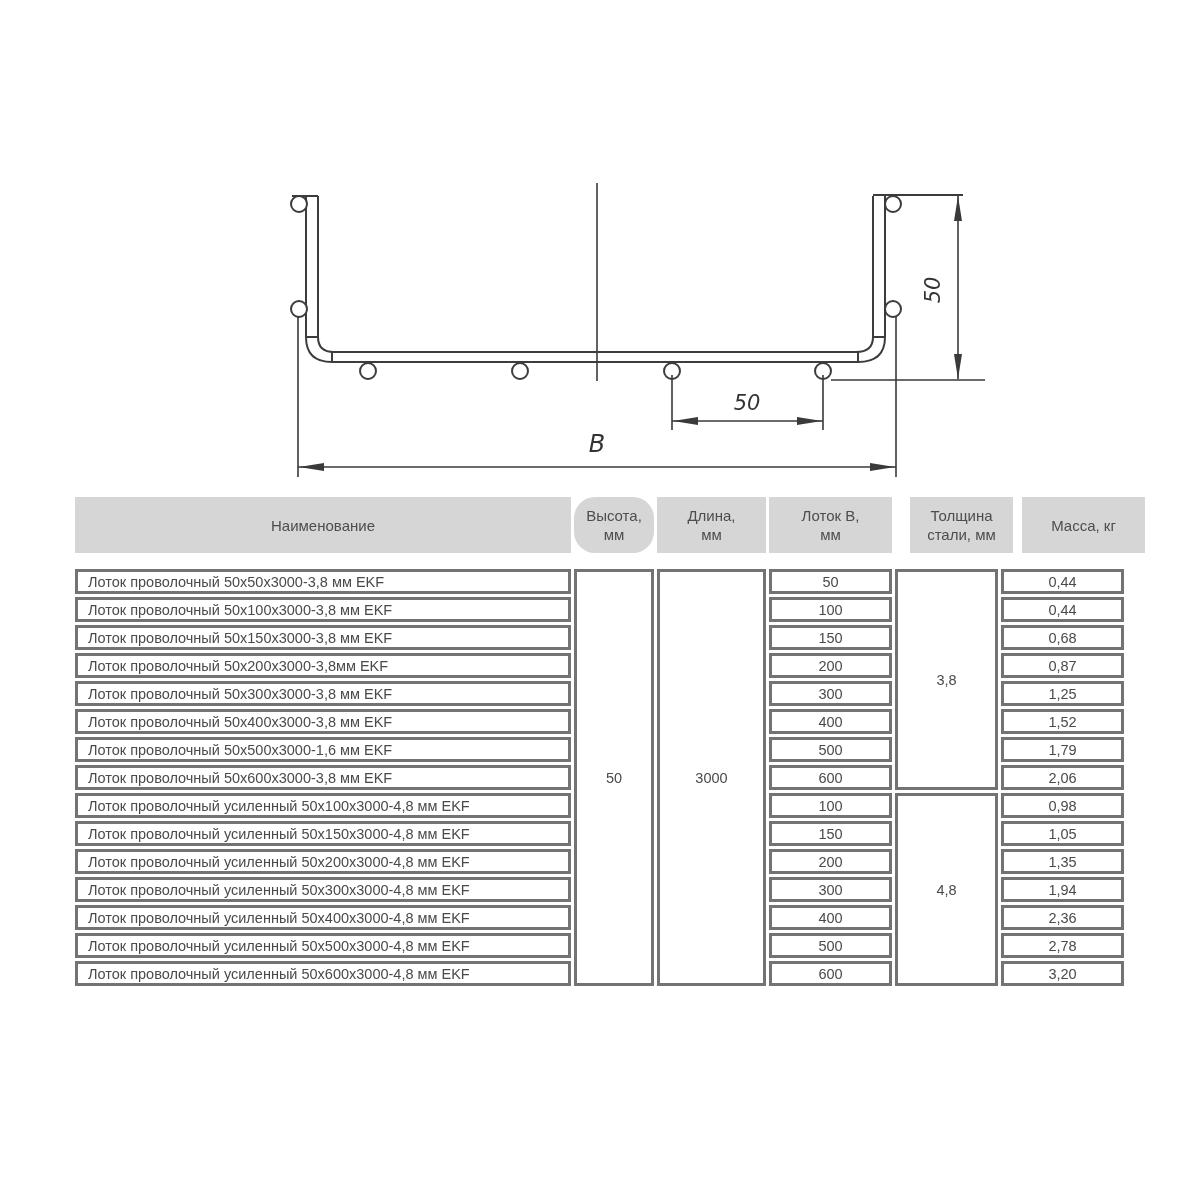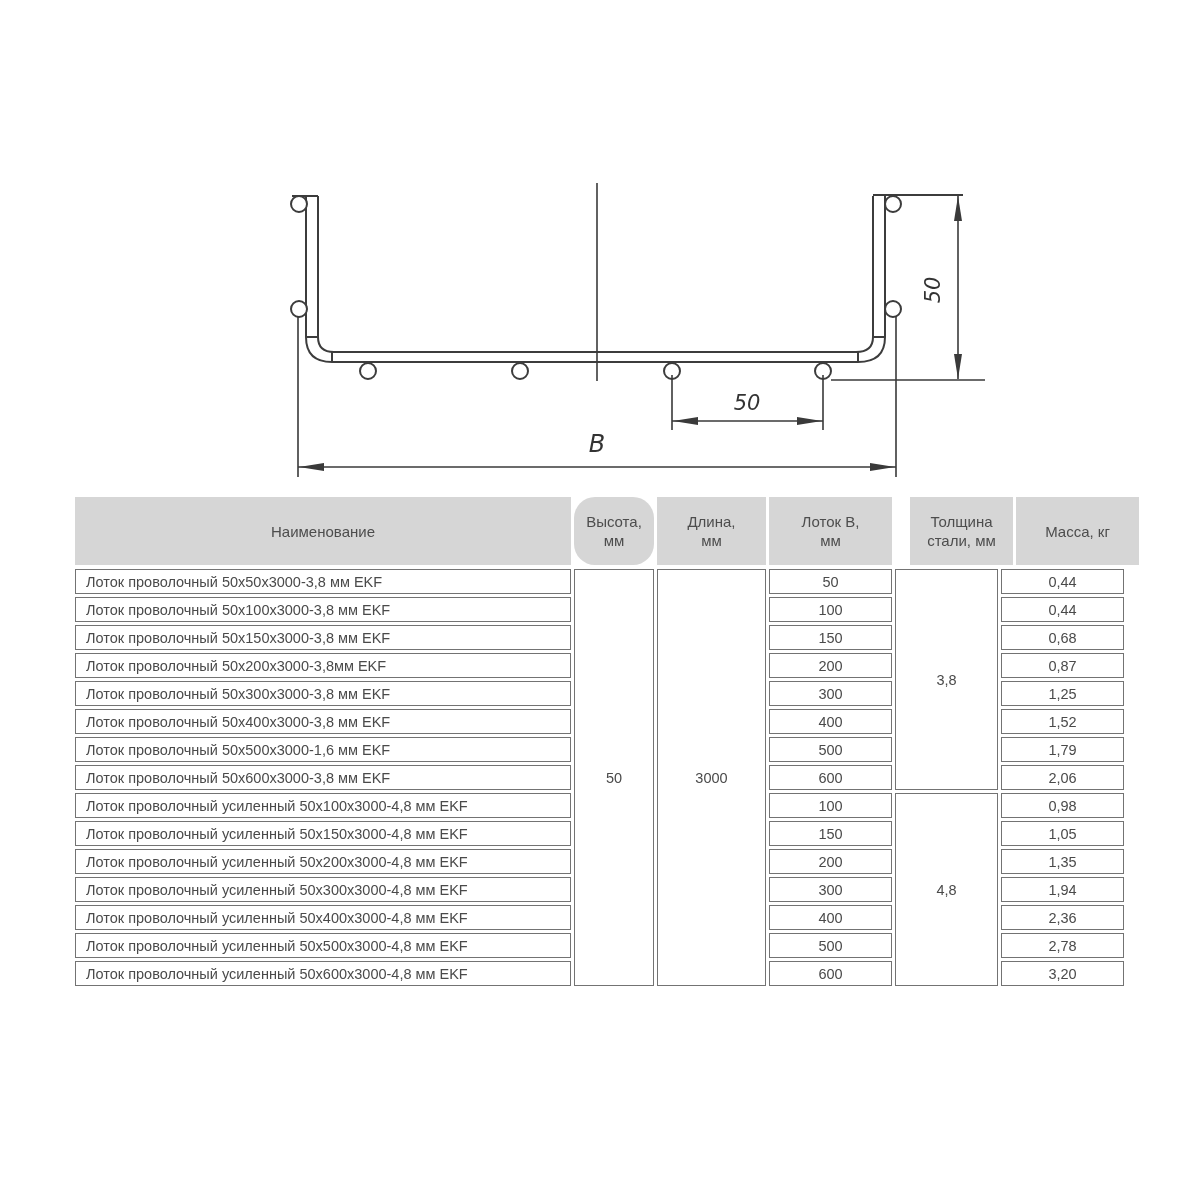--- a/index.html
+++ b/index.html
@@ -12,40 +12,40 @@
   .drawing{position:absolute;left:0;top:0;width:1200px;height:500px;}
   .profile{stroke:#3c3c3c;stroke-width:2;fill:none;}
   .wire{stroke:#3c3c3c;stroke-width:2;fill:#ffffff;}
   .dim{stroke:#3a3a3a;stroke-width:1.6;fill:none;}
   .arrow{fill:#3a3a3a;stroke:none;}
   .dimtext{fill:#333333;font-family:"DejaVu Sans","Liberation Sans",sans-serif;
     font-style:italic;font-size:21px;text-anchor:middle;}
   .dimtext.big{font-size:24px;}
   
   .spec-header{
-    position:absolute;left:75px;top:497px;width:1049px;height:68px;
+    position:absolute;left:75px;top:497px;width:1049px;height:56px;
     display:flex;gap:3px;
   }
   .spec-header .hcell{
     background:#d6d6d6;color:#4d4d4d;font-size:15px;line-height:19px;
     display:flex;flex-direction:column;align-items:center;justify-content:center;
     text-align:center;flex:0 0 auto;box-sizing:border-box;
   }
   .spec-table{
     position:absolute;left:72px;top:566px;
     border-collapse:separate;border-spacing:3px;table-layout:fixed;
   }
   .spec-table td{
-    border:1px solid #737373;background:#ffffff;height:25px;
+    border:3px solid #737373;background:#ffffff;height:25px;
     font-size:14.5px;color:#4a4a4a;text-align:center;vertical-align:middle;
     padding:0;box-sizing:border-box;overflow:hidden;white-space:nowrap;
   }
   .spec-table td.name{text-align:left;padding-left:10px;}
   .w-name{width:496px;} .w-h{width:80px;border-radius:21px;} .w-l{width:109px;}
-  .w-w{width:123px;} .w-t{width:103px;margin-left:15px;} .w-m{width:123px;}
+  .w-w{width:123px;} .w-t{width:103px;margin-left:15px;} .w-m{width:123px;margin-left:6px;}
 </style>
 </head>
 <body>
 
 <svg class="drawing" viewBox="0 0 1200 500" xmlns="http://www.w3.org/2000/svg">
 
   <g>
     <path class="profile" d="M306,196 V337 Q306,362 332,362 H858 Q885,362 885,337 V196"></path>
     <path class="profile" d="M318,196 V337 Q318,352 334,352 H856 Q873,352 873,337 V196"></path>
     <path class="profile" d="M292,196 H318"></path>

